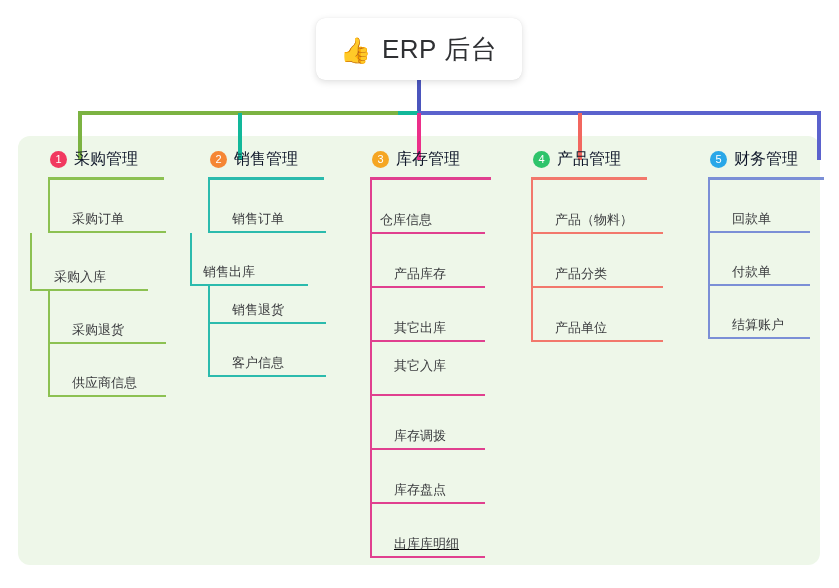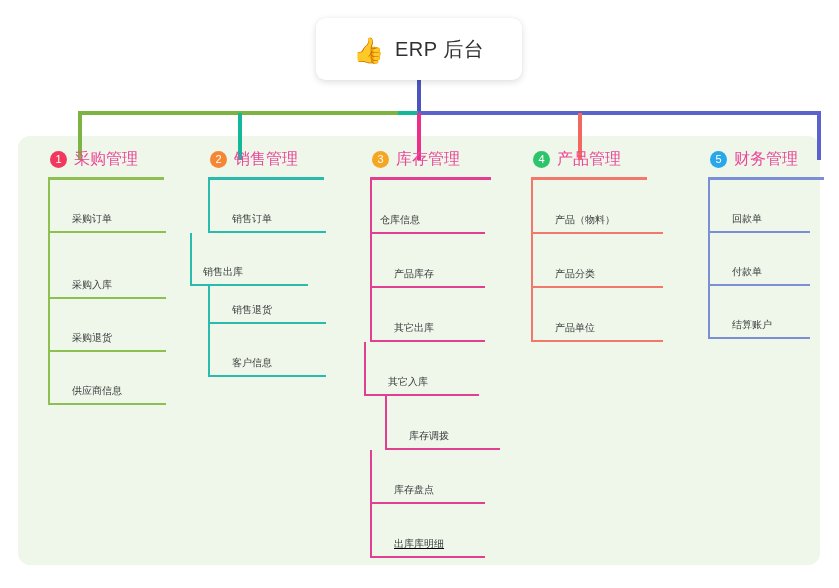--- a/index.html
+++ b/index.html
@@ -24,21 +24,21 @@
     display:flex;align-items:center;justify-content:center;
     gap:10px;
     z-index:5;
   }
   .title-emoji{
     font-size:25px;line-height:1;
     display:inline-block;
     transform:translateY(1px);
   }
   .title-text{
-    font-size:20px;
+    font-size:26px;
     color:#2f3033;
     letter-spacing:0.5px;
     white-space:nowrap;
   }
 
   
   .conn{position:absolute;z-index:2;}
 
   
   .trunk{
@@ -76,33 +76,33 @@
     height:26px;
     padding-left:20px;
     white-space:nowrap;
   }
   .badge{
     width:17px;height:17px;border-radius:50%;
     color:#ffffff;font-size:11px;line-height:17px;
     text-align:center;display:inline-block;
     flex:0 0 auto;
   }
-  .col-title{font-size:16px;color:#ec4899;}
+  .col-title{font-size:16px;color:#0f172a;}
   .head-rule{height:3px;margin-top:5px;}
 
   .items{position:relative;margin-top:0;}
   .item{
     position:relative;
     box-sizing:border-box;
     border-left:2px solid transparent;
     border-bottom:2px solid transparent;
     display:flex;align-items:flex-end;
     padding:0 0 5px 22px;
   }
-  .item-label{font-size:10px;color:#3b3c3f;white-space:nowrap;line-height:15px;}
+  .item-label{font-size:13px;color:#3b3c3f;white-space:nowrap;line-height:15px;}
 
   
   #col1{left:30px;}
   #col2{left:190px;}
   #col3{left:352px;}
   #col4{left:513px;}
   #col5{left:690px;}
 </style>
 </head>
 <body>
@@ -129,21 +129,21 @@
   <div class="col" id="col1">
       <div class="col-head">
         <span class="badge" style="background: rgb(241, 57, 95);">1</span>
         <span class="col-title">采购管理</span>
       </div>
       <div class="head-rule" style="background: rgb(140, 193, 82); width: 116px; margin-left: 18px;"></div>
       <div class="items">
         <div class="item" style="height: 53px; width: 118px; margin-left: 18px; border-left-color: rgb(140, 193, 82); border-bottom-color: rgb(140, 193, 82);">
           <span class="item-label">采购订单</span>
         </div>
-        <div class="item" style="height: 66px; width: 118px; margin-left: 18px; border-left-color: rgb(140, 193, 82); border-bottom-color: rgb(140, 193, 82);">
+        <div class="item" style="height: 58px; width: 118px; border-left-color: rgb(140, 193, 82); border-bottom-color: rgb(140, 193, 82);">
           <span class="item-label">采购入库</span>
         </div>
         <div class="item" style="height: 53px; width: 118px; margin-left: 18px; border-left-color: rgb(140, 193, 82); border-bottom-color: rgb(140, 193, 82);">
           <span class="item-label">采购退货</span>
         </div>
         <div class="item" style="height: 53px; width: 118px; margin-left: 18px; border-left-color: rgb(140, 193, 82); border-bottom-color: rgb(140, 193, 82);">
           <span class="item-label">供应商信息</span>
         </div>
       </div>
     </div>
@@ -177,24 +177,24 @@
       <div class="items">
         <div class="item" style="height: 54px; width: 115px; margin-left: 18px; border-left-color: rgb(224, 64, 143); border-bottom-color: rgb(224, 64, 143); padding-left: 8px;">
           <span class="item-label">仓库信息</span>
         </div>
         <div class="item" style="height: 54px; width: 115px; margin-left: 18px; border-left-color: rgb(224, 64, 143); border-bottom-color: rgb(224, 64, 143);">
           <span class="item-label">产品库存</span>
         </div>
         <div class="item" style="height: 54px; width: 115px; margin-left: 18px; border-left-color: rgb(224, 64, 143); border-bottom-color: rgb(224, 64, 143);">
           <span class="item-label">其它出库</span>
         </div>
-        <div class="item" style="height: 54px; width: 115px; margin-left: 12px; border-left-color: rgb(224, 64, 143); border-bottom-color: rgb(224, 64, 143);">
+        <div class="item" style="height: 54px; width: 115px; margin-left: 18px; border-left-color: rgb(224, 64, 143); border-bottom-color: rgb(224, 64, 143); align-items: center;">
           <span class="item-label">其它入库</span>
         </div>
-        <div class="item" style="height: 54px; width: 115px; margin-left: 33px; border-left-color: rgb(224, 64, 143); border-bottom-color: rgb(224, 64, 143);">
+        <div class="item" style="height: 54px; width: 115px; margin-left: 18px; border-left-color: rgb(224, 64, 143); border-bottom-color: rgb(224, 64, 143);">
           <span class="item-label">库存调拨</span>
         </div>
         <div class="item" style="height: 54px; width: 115px; margin-left: 18px; border-left-color: rgb(224, 64, 143); border-bottom-color: rgb(224, 64, 143);">
           <span class="item-label">库存盘点</span>
         </div>
         <div class="item" style="height: 54px; width: 115px; margin-left: 18px; border-left-color: rgb(224, 64, 143); border-bottom-color: rgb(224, 64, 143); text-decoration: underline;">
           <span class="item-label">出库库明细</span>
         </div>
       </div>
     </div>

